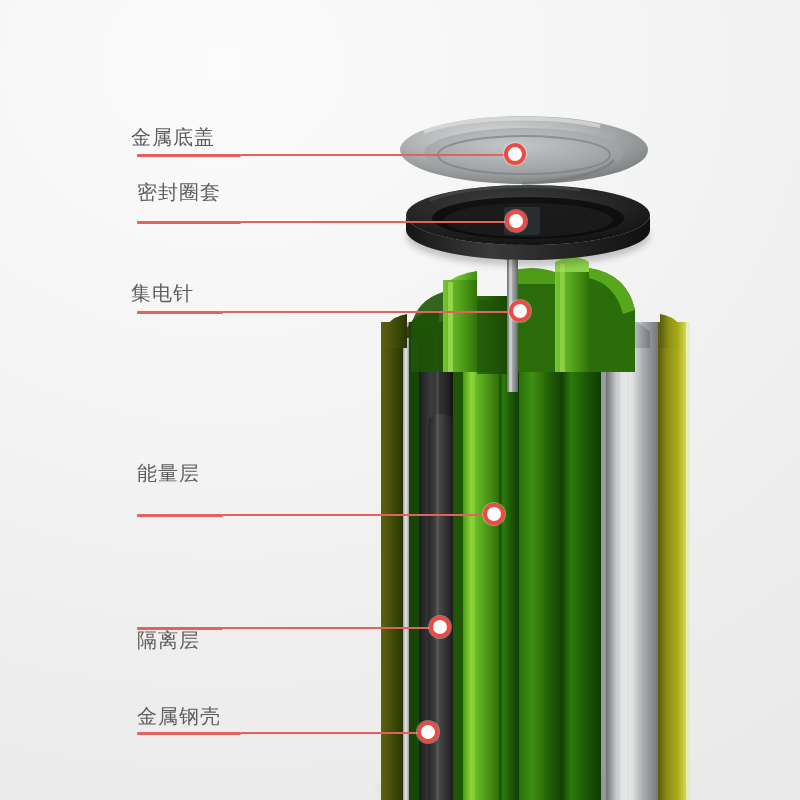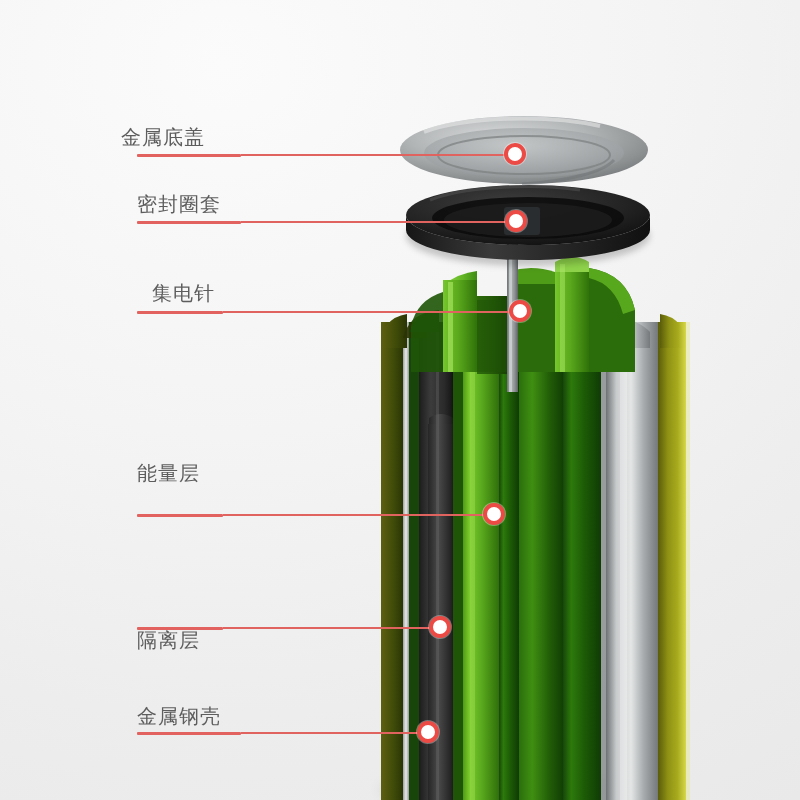--- a/index.html
+++ b/index.html
@@ -247,35 +247,35 @@
     <g>
       <ellipse cx="524" cy="150" rx="124" ry="34" fill="url(#gCap)"></ellipse>
       <ellipse cx="524" cy="153" rx="100" ry="25" fill="url(#gCapInner)" opacity=".9"></ellipse>
       <ellipse cx="524" cy="155" rx="86" ry="19" fill="none" stroke="#7e8182" stroke-width="2" opacity=".75"></ellipse>
       <path d="M424 132 a118 30 0 0 1 176 -6" stroke="#e2e4e4" stroke-width="4" fill="none" opacity=".65"></path>
       <path d="M614 160 a120 32 0 0 1 -92 24" stroke="#6e7173" stroke-width="3" fill="none" opacity=".5"></path>
     </g>
   </svg>
 
   <div class="callout">
-    <div class="label" style="left:121px;top:127px;">金属底盖</div>
+    <div class="label" style="left:131px;top:127px;">金属底盖</div>
     <div class="lead-thick" style="left:137px;top:154px;width:104px;"></div>
     <div class="lead-thin" style="left:241px;top:154px;width:268px;"></div>
     <div class="dot" style="left:504px;top:143px;"></div>
   </div>
 
   <div class="callout">
-    <div class="label" style="left:137px;top:194px;text-align:center;">密封圈套</div>
+    <div class="label" style="left:137px;top:182px;text-align:center;">密封圈套</div>
     <div class="lead-thick" style="left:137px;top:221px;width:104px;"></div>
     <div class="lead-thin" style="left:241px;top:221px;width:269px;"></div>
     <div class="dot" style="left:505px;top:210px;"></div>
   </div>
 
   <div class="callout">
-    <div class="label" style="left:152px;top:283px;">集电针</div>
+    <div class="label" style="left:131px;top:283px;">集电针</div>
     <div class="lead-thick" style="left:137px;top:311px;width:86px;"></div>
     <div class="lead-thin" style="left:223px;top:311px;width:291px;"></div>
     <div class="dot" style="left:509px;top:300px;"></div>
   </div>
 
   <div class="callout">
     <div class="label" style="left:137px;top:463px;">能量层</div>
     <div class="lead-thick" style="left:137px;top:514px;width:86px;"></div>
     <div class="lead-thin" style="left:223px;top:514px;width:265px;"></div>
     <div class="dot" style="left:483px;top:503px;"></div>

